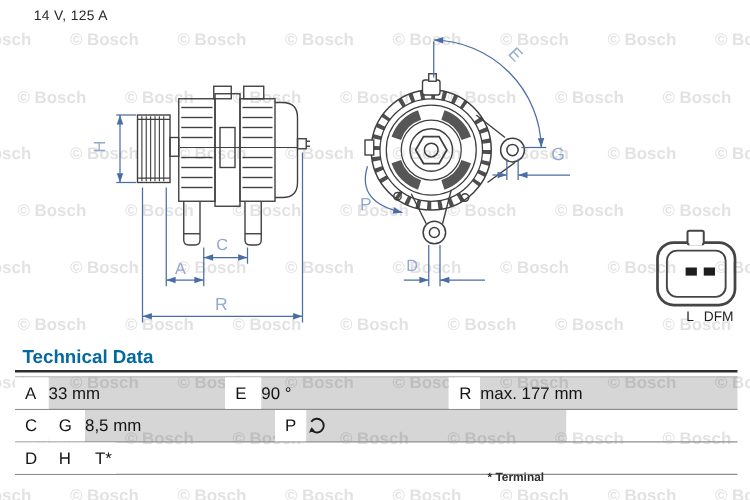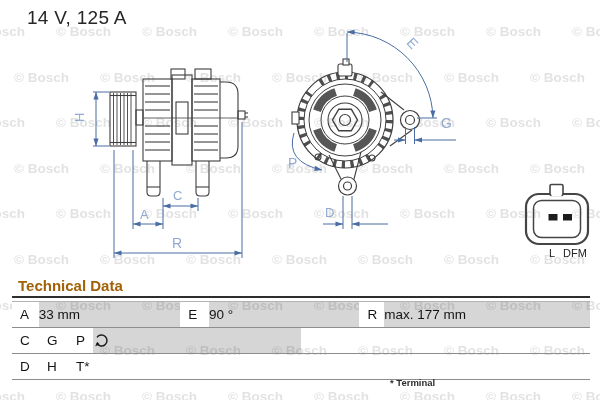--- a/index.html
+++ b/index.html
@@ -1,23 +1,23 @@
 <!DOCTYPE html>
 <html><head>
 <meta charset="utf-8">
 <style>
   html,body{margin:0;padding:0;background:#888;}
   .screen{position:relative;width:600px;height:400px;background:#ffffff;overflow:hidden;
           font-family:"Liberation Sans",sans-serif;}
   .wm-layer{position:absolute;inset:0;z-index:1;overflow:hidden;pointer-events:none;}
   .wm{position:absolute;font-size:13.5px;font-weight:bold;color:rgba(60,60,60,0.15);white-space:nowrap;}
-  .title{position:absolute;left:27px;top:7px;z-index:2;font-size:19px;color:#262626;letter-spacing:.3px;}
+  .title{position:absolute;left:27px;top:7px;z-index:2;font-size:11px;color:#262626;letter-spacing:.3px;}
   svg.diagram{position:absolute;left:0;top:0;z-index:2;}
   .tech{position:absolute;left:12px;top:278px;width:578px;z-index:2;}
-  .tech-heading{font-size:15px;font-weight:bold;color:#a16207;padding-left:6px;line-height:15px;}
+  .tech-heading{font-size:15px;font-weight:bold;color:#0369a1;padding-left:6px;line-height:15px;}
   .tech-rule{height:2px;background:#2e2e2e;margin-top:3px;}
   .t-table{border-top:1px solid #b3b3b3;margin-top:3px;}
   .t-row{display:flex;height:25px;border-bottom:1px solid #8d8d8d;}
   .t-row>div{box-sizing:border-box;display:flex;align-items:center;font-size:13.5px;color:#141414;}
   .k{background:#ffffff;padding-left:8px;}
   .v{background:rgba(30,30,30,0.185);padding-left:0;}
   .k1{width:27px}.v1{width:143px}.k2{width:29px}.v2{width:152px}.k3{width:25px}.v3{width:208px}
   .footnote{position:absolute;left:390px;top:377px;z-index:2;font-size:9.5px;font-weight:bold;color:#2e2e2e;}
   .rot-icon{display:block;}
 </style>
@@ -248,20 +248,21 @@
         <div class="k k1">A</div>
         <div class="v v1">33 mm</div>
         <div class="k k2">E</div>
         <div class="v v2">90 °</div>
         <div class="k k3">R</div>
         <div class="v v3">max. 177 mm</div>
       </div>
       <div class="t-row">
         <div class="k k1">C</div>
         <div class="k k2">G</div>
+        <div class="v v2">8,5 mm</div>
         <div class="k k3">P</div>
         <div class="v v3">
           <svg class="rot-icon" width="17" height="17" viewBox="0 0 17 17">
             <path d="M4,5.35 A5.5,5.5 0 1 1 3.74,11.25" fill="none" stroke="#1d1d1d" stroke-width="1.5"></path>
             <polygon points="2.2,14.2 4.3,9.8 6.8,12.5" fill="#1d1d1d"></polygon>
           </svg>
         </div>
       </div>
       <div class="t-row">
         <div class="k k1">D</div>

